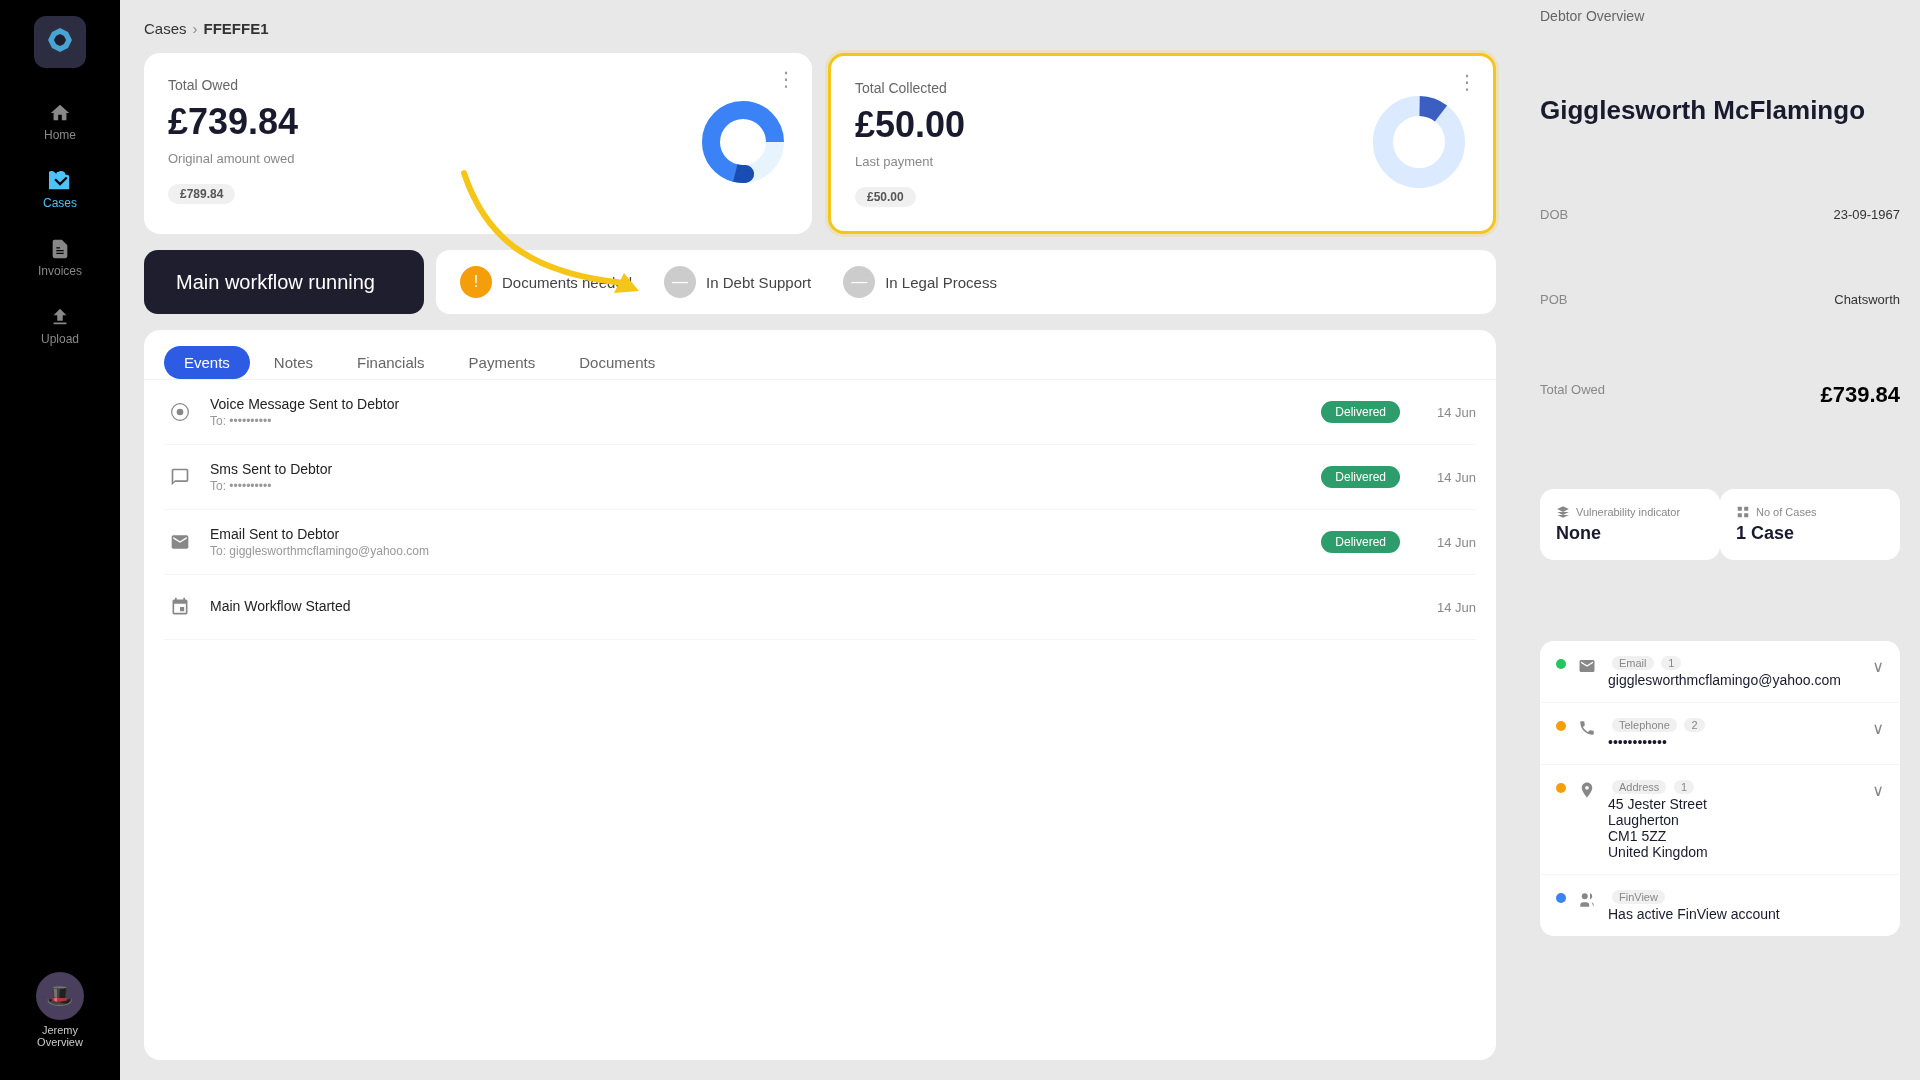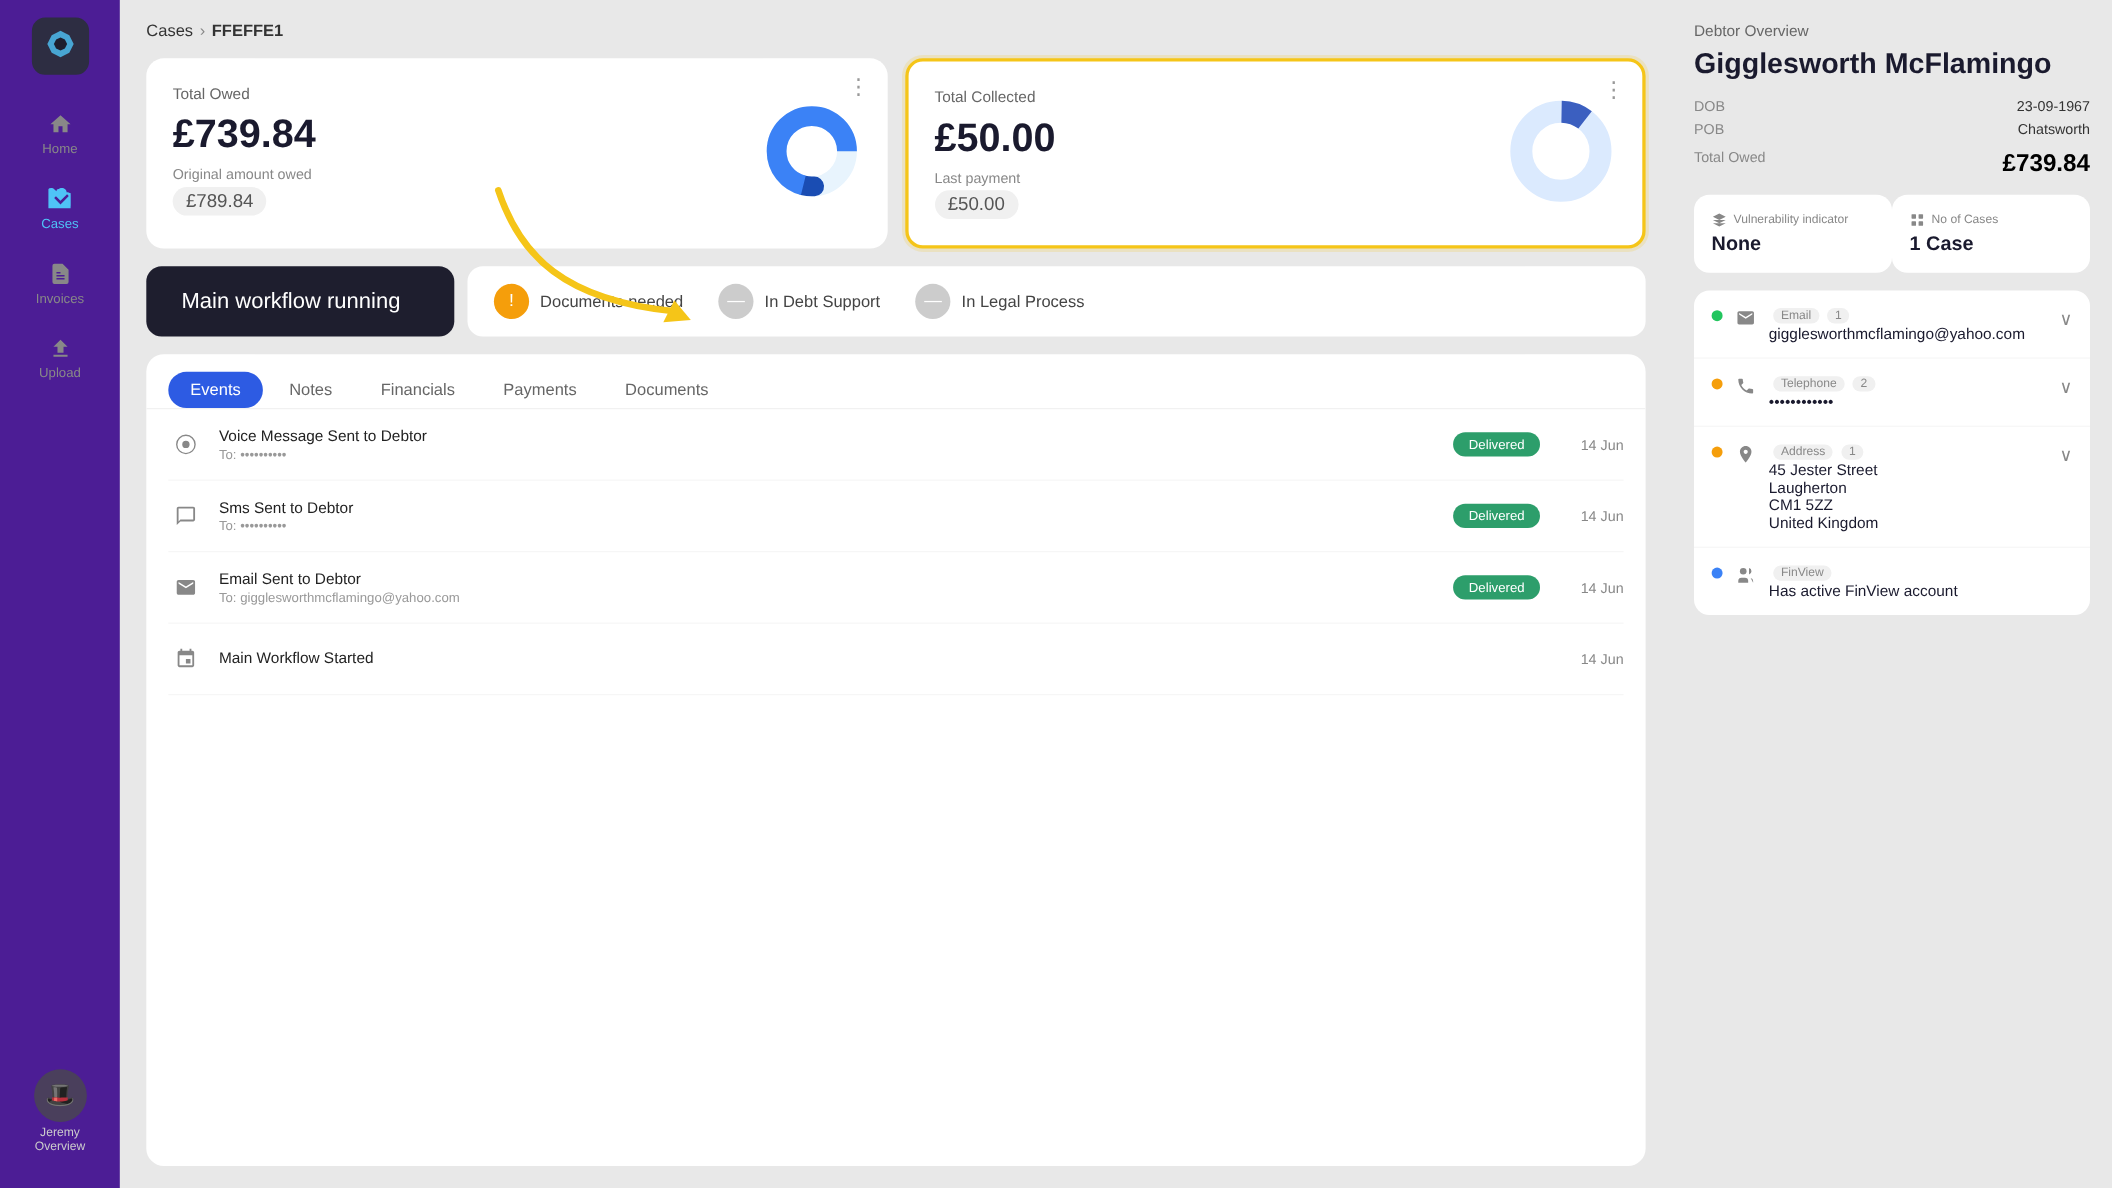--- a/index.html
+++ b/index.html
@@ -1,21 +1,21 @@
 <!DOCTYPE html>
 <html><head>
   <meta charset="utf-8">
   <style>
     * { box-sizing: border-box; margin: 0; padding: 0; }
     body { font-family: -apple-system, BlinkMacSystemFont, 'Segoe UI', sans-serif; background: #e8e8e8; width: 1920px; height: 1080px; overflow: hidden; display: flex; }
 
     
     .sidebar {
-      width: 109px;
-      background: #4c1d95;
+      width: 120px;
+      background: #000000;
       display: flex;
       flex-direction: column;
       align-items: center;
       padding: 16px 0;
       gap: 8px;
       flex-shrink: 0;
       height: 1080px;
     }
     .sidebar-logo {
       width: 52px; height: 52px;
@@ -81,23 +81,24 @@
       position: relative;
     }
     .card-title { font-size: 14px; color: #666; margin-bottom: 8px; }
     .card-amount { font-size: 36px; font-weight: 700; color: #1a1a2e; }
     .card-sub { font-size: 13px; color: #888; margin-top: 8px; }
     .card-sub-value {
       display: inline-block;
       background: #f0f0f0;
       border-radius: 20px;
       padding: 3px 12px;
-      font-size: 17px;
+      font-size: 12px;
       color: #555;
-      margin-top: 4px;
+      margin-top: 18px;
+      font-weight: bold;
     }
     .card-menu-btn {
       position: absolute; top: 16px; right: 16px;
       background: none; border: none; cursor: pointer;
       color: #999; font-size: 20px; line-height: 1;
     }
 
     
     .card-chart {
       position: absolute; right: 24px; top: 50%; transform: translateY(-50%);
@@ -199,27 +200,28 @@
       padding: 4px 14px;
       font-size: 12px;
       font-weight: 500;
     }
     .event-date { font-size: 13px; color: #888; margin-left: 12px; min-width: 50px; text-align: right; }
 
     
     .right-panel {
       width: 400px;
       background: #e8e8e8;
-      padding: 20px 20px;
+      padding: 8px 20px;
       display: flex;
       flex-direction: column;
       gap: 0;
       flex-shrink: 0;
       height: 956px;
       overflow-y: auto;
+      justify-content: space-between;
     }
     .debtor-header { font-size: 14px; color: #666; margin-bottom: 6px; }
     .debtor-name { font-size: 26px; font-weight: 700; color: #1a1a2e; margin-bottom: 16px; }
     .debtor-info-row {
       display: flex; justify-content: space-between;
       font-size: 13px; color: #555; margin-bottom: 6px;
     }
     .debtor-info-row .label { color: #888; }
     .debtor-info-row .value { color: #333; font-weight: 400; }
     .debtor-total-owed { display: flex; justify-content: space-between; margin-bottom: 16px; }

